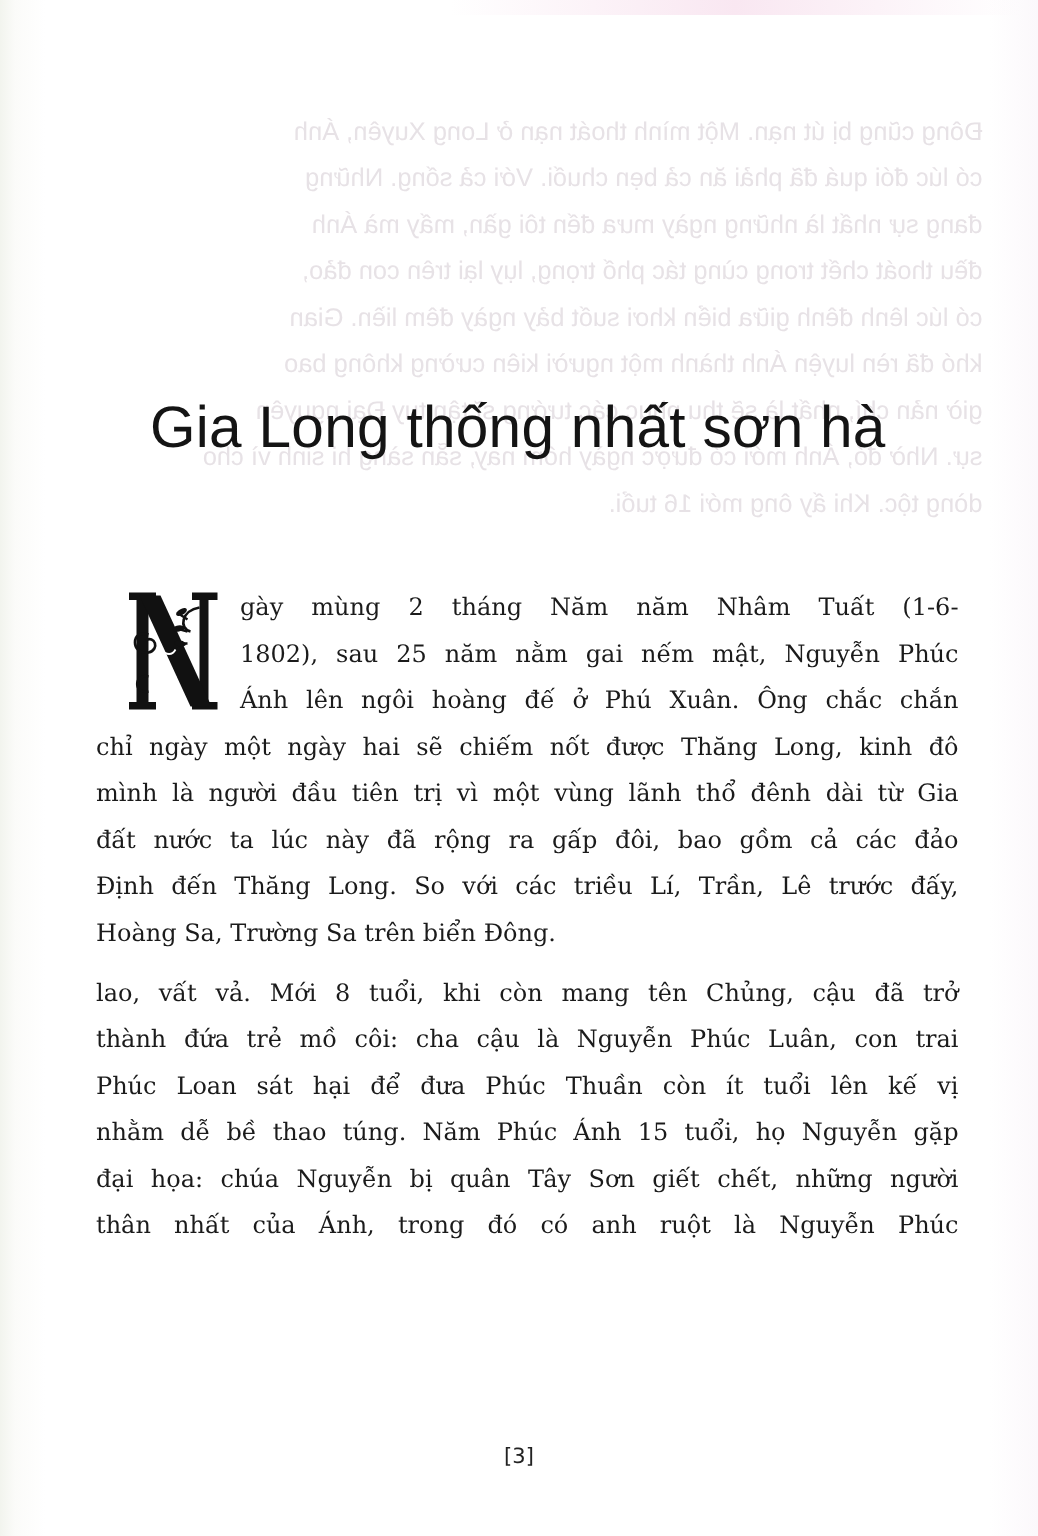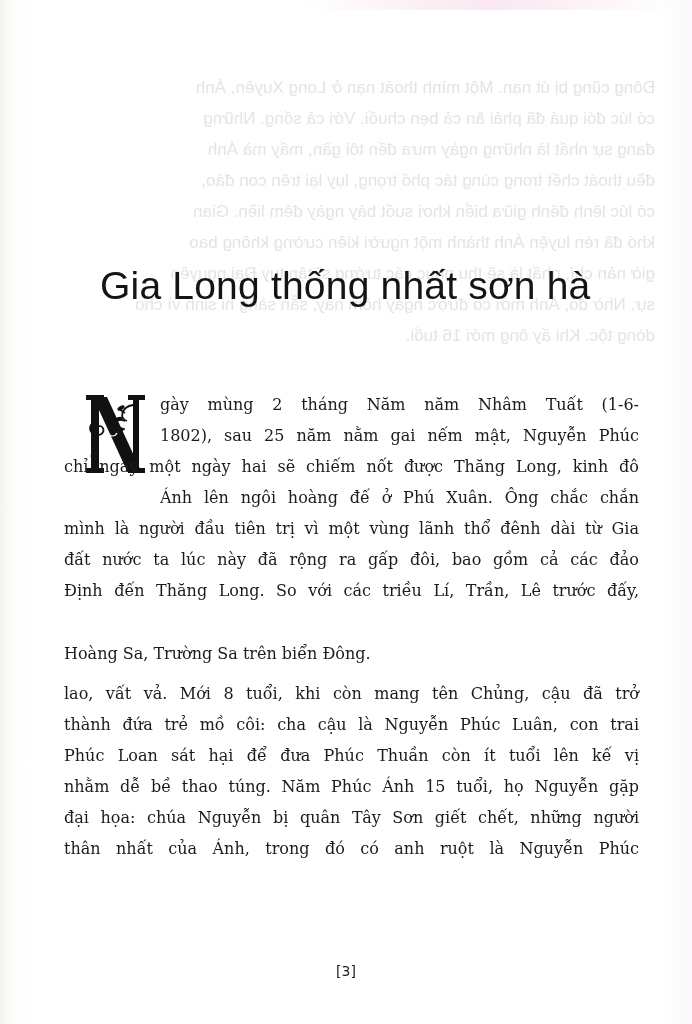--- a/index.html
+++ b/index.html
@@ -71,21 +71,20 @@
     }
     .line {
       display: block;
       height: 31px;
       white-space: nowrap;
       text-align: justify;
       text-align-last: justify;
     }
     .line.last {
       text-align-last: left;
-      margin-top: 32px;
     }
     .line.indent-cap {
       padding-left: 96px;
     }
     .line.para-indent {
       padding-left: 33px;
     }
     .gap {
       display: block;
       height: 9px;
@@ -149,22 +148,22 @@
     <ellipse cx="35" cy="36" rx="4" ry="2" fill="#111" transform="rotate(10 35 36)"></ellipse>
     <path d="M26 46 C 30 54, 30 62, 24 70" fill="none" stroke="#fff" stroke-width="1.4"></path>
     <path d="M22 40 C 26 44, 30 44, 32 40" fill="none" stroke="#fff" stroke-width="1.2"></path>
     <ellipse cx="30" cy="58" rx="3" ry="1.6" fill="#fff" transform="rotate(30 30 58)"></ellipse>
   </svg>
 
   <div class="body-text">
     <div>
       <span class="line indent-cap">gày mùng 2 tháng Năm năm Nhâm Tuất (1-6-</span>
       <span class="line indent-cap">1802), sau 25 năm nằm gai nếm mật, Nguyễn Phúc</span>
+      <span class="line indent-cap">Ánh lên ngôi hoàng đế ở Phú Xuân. Ông chắc chắn</span>
       <span class="line">chỉ ngày một ngày hai sẽ chiếm nốt được Thăng Long, kinh đô</span>
-      <span class="line indent-cap">Ánh lên ngôi hoàng đế ở Phú Xuân. Ông chắc chắn</span>
       <span class="line">mình là người đầu tiên trị vì một vùng lãnh thổ đênh dài từ Gia</span>
       <span class="line">đất nước ta lúc này đã rộng ra gấp đôi, bao gồm cả các đảo</span>
       <span class="line">Định đến Thăng Long. So với các triều Lí, Trần, Lê trước đấy,</span>
       <span class="line last">Hoàng Sa, Trường Sa trên biển Đông.</span>
     </div>
     <span class="gap"></span>
     <div>
       <span class="line">lao, vất vả. Mới 8 tuổi, khi còn mang tên Chủng, cậu đã trở</span>
       <span class="line">thành đứa trẻ mồ côi: cha cậu là Nguyễn Phúc Luân, con trai</span>
       <span class="line">Phúc Loan sát hại để đưa Phúc Thuần còn ít tuổi lên kế vị</span>

